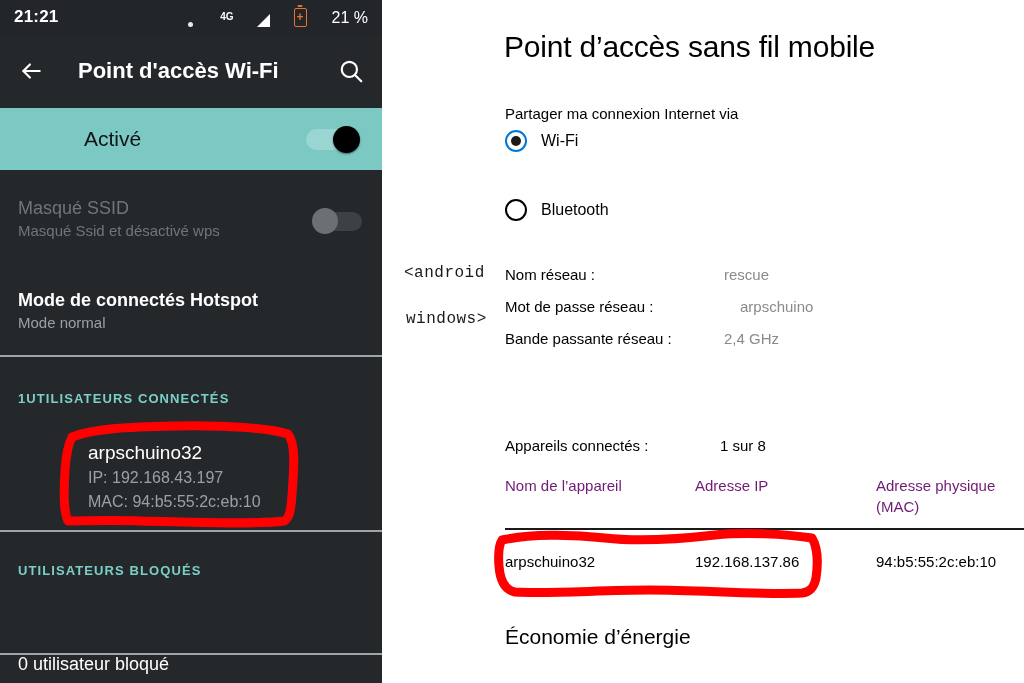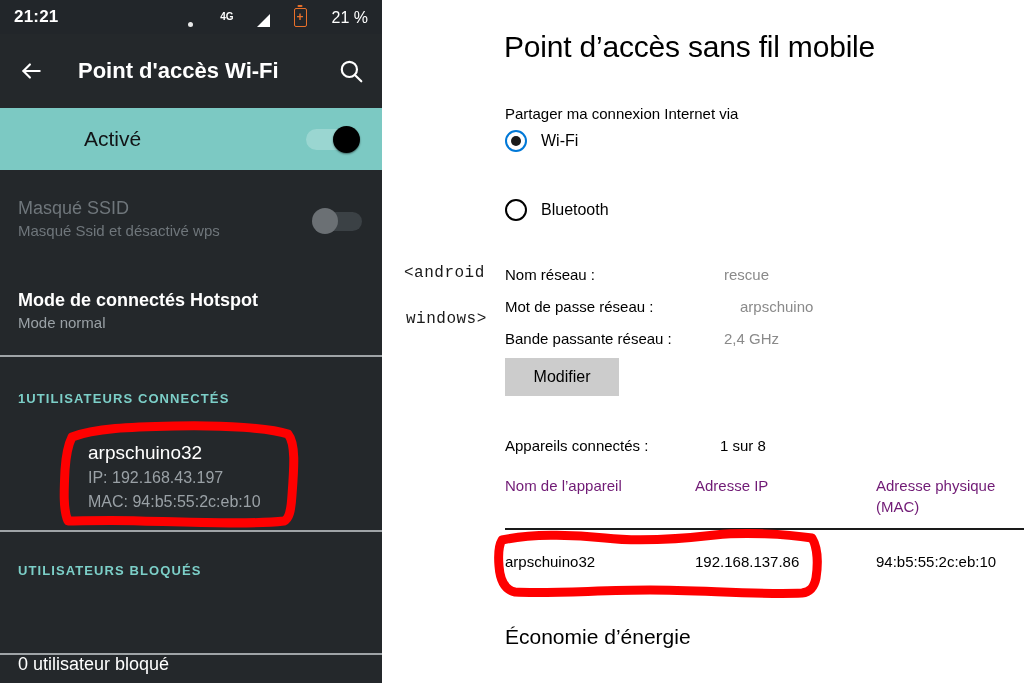--- a/index.html
+++ b/index.html
@@ -478,21 +478,20 @@
 
     <div class="kv-label" style="left:123px; top:266px;">Nom réseau :</div>
     <div class="kv-value" style="left:342px; top:266px;">rescue</div>
 
     <div class="kv-label" style="left:123px; top:298px;">Mot de passe réseau :</div>
     <div class="kv-value" style="left:342px; top:298px;margin-left:16px;">arpschuino</div>
 
     <div class="kv-label" style="left:123px; top:330px;">Bande passante réseau :</div>
     <div class="kv-value" style="left:342px; top:330px;">2,4 GHz</div>
 
-    <button class="btn-modifier">Modifier</button>
 
     <div class="kv-label" style="left:123px; top:437px;">Appareils connectés :</div>
     <div class="tbl-cell" style="left:338px; top:437px;">1 sur 8</div>
 
     <div class="tbl-head" style="left:123px; top:475px;">Nom de l’appareil</div>
     <div class="tbl-head" style="left:313px; top:475px;">Adresse IP</div>
     <div class="tbl-head" style="left:494px; top:475px;">Adresse physique</div>
     <div class="tbl-head" style="left:494px; top:496px;">(MAC)</div>
 
     <div class="tbl-rule" style="left:123px; top:528px; width:519px;"></div>

